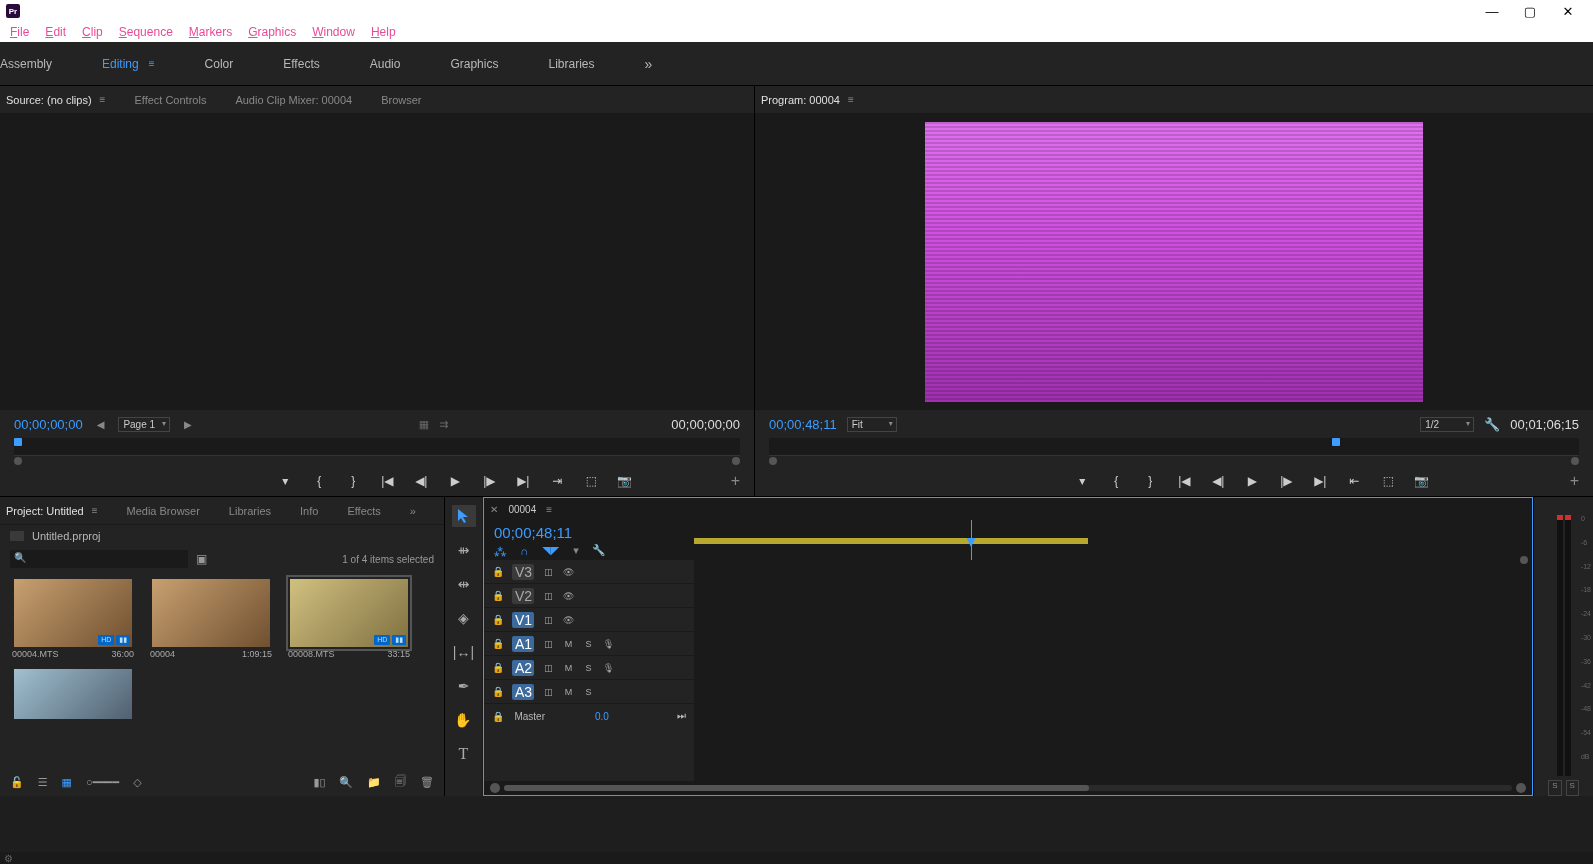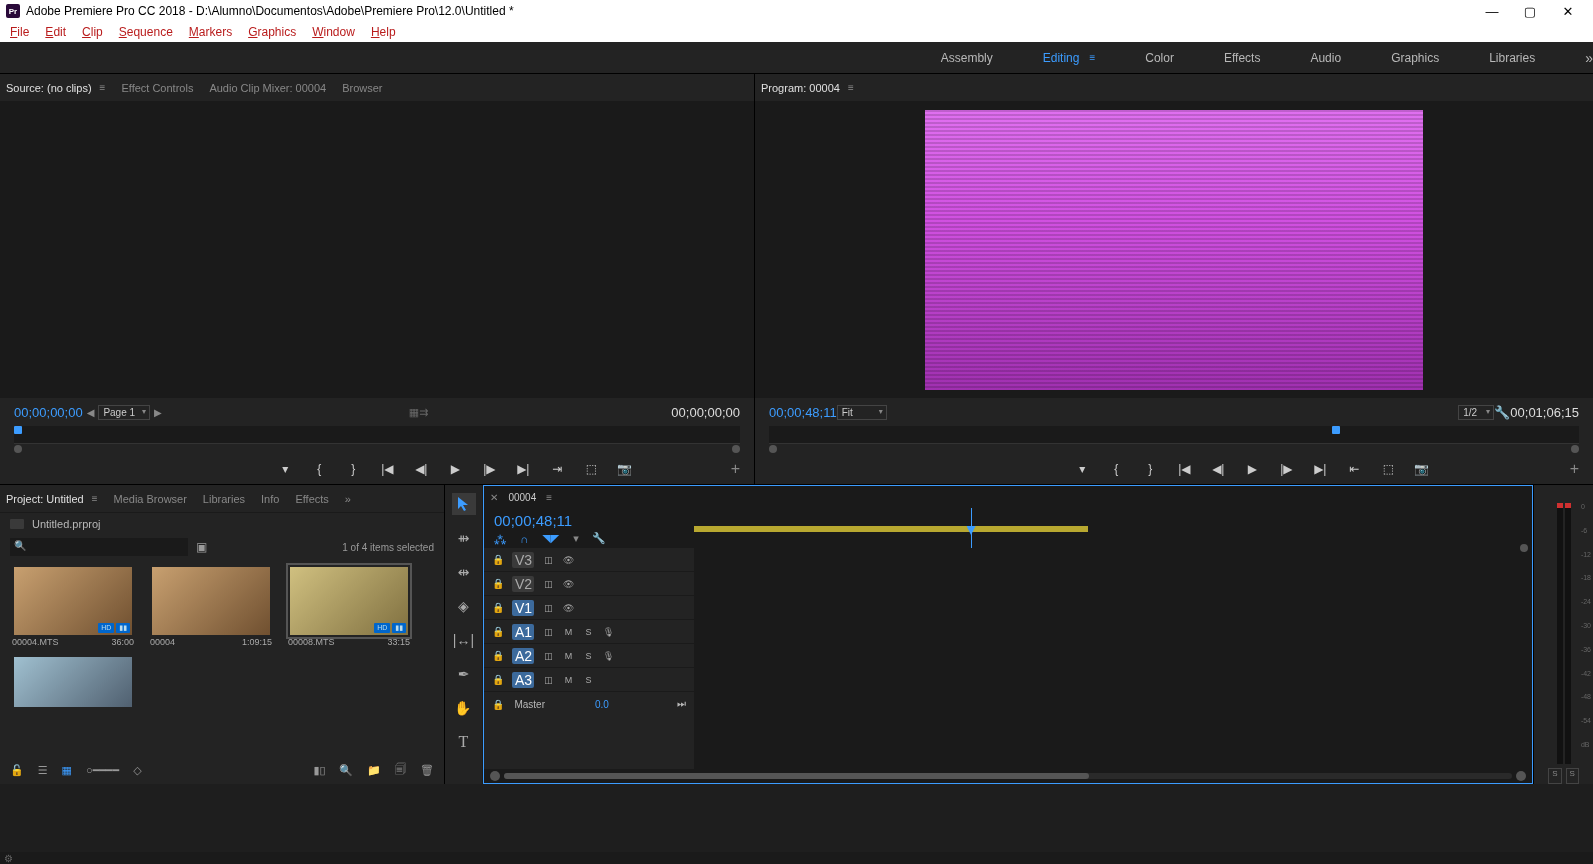--- a/index.html
+++ b/index.html
@@ -5,47 +5,47 @@
 * { margin: 0; padding: 0; box-sizing: border-box; font-family: "Segoe UI", Tahoma, sans-serif; }
 body { background: #1e1e1e; color: #b8b8b8; font-size: 11px; width: 1593px; height: 864px; overflow: hidden; position: relative; }
 
 
 .titlebar { height: 22px; background: #fff; color: #000; display: flex; align-items: center; padding: 0 6px; font-size: 12px; }
 .titlebar .app-icon { width: 14px; height: 14px; background: #2a0a3a; color:#fff; font-size:8px; display:flex; align-items:center; justify-content:center; margin-right: 6px; border-radius: 2px; font-weight: bold;}
 .titlebar .spacer { flex: 1; }
 .titlebar .winbtn { width: 38px; height: 22px; display: flex; align-items: center; justify-content: center; font-size: 13px; }
 
 
-.menubar { height: 20px; background: #fff; color: #b91c1c; display: flex; align-items: center; padding: 0 2px; font-size: 12px; }
+.menubar { height: 20px; background: #fff; color: #ec4899; display: flex; align-items: center; padding: 0 2px; font-size: 12px; }
 .menubar .mitem { padding: 0 8px; height: 100%; display:flex; align-items:center; }
 .menubar .mitem u { text-decoration: underline; }
 
 
-.workspacebar { height: 32px; background: #232323; display: flex; align-items: center; justify-content: flex-end; gap: 50px; border-bottom: 1px solid #000; }
+.workspacebar { height: 44px; background: #232323; display: flex; align-items: center; justify-content: flex-start; gap: 50px; border-bottom: 1px solid #000; }
 .workspacebar .ws { color: #b8b8b8; font-size: 12px; display:flex; align-items:center; gap:10px; }
 .workspacebar .ws.active { color: #3c9cff; }
 .workspacebar .ws .menu-icon { font-size: 10px; }
 .workspacebar .overflow { font-size: 14px; }
 
 
 .main { display: flex; height: 410px; }
 .panel { background: #232323; display: flex; flex-direction: column; }
-.panel-tabs { height: 28px; display: flex; align-items: center; padding: 0 6px; gap: 16px; border-bottom: 1px solid #1a1a1a; }
+.panel-tabs { height: 28px; display: flex; align-items: center; padding: 0 6px; gap: 29px; border-bottom: 1px solid #1a1a1a; }
 .ptab { font-size: 11px; color: #888; display:flex; align-items:center; gap:8px;}
 .ptab.active { color: #e0e0e0; }
 .ptab .menu-icon { font-size:10px; color:#888; }
 
 .source-panel { width: 755px; border-right: 1px solid #000; }
 .program-panel { flex: 1; }
 
 .monitor-body { flex: 1; background: #1a1a1a; display: flex; align-items: center; justify-content: center; position: relative; }
 .program-video { width: 498px; height: 280px; background: linear-gradient(180deg, #e070f0 0%, #d050e0 40%, #a030b0 100%); position: relative; overflow:hidden; }
 .program-video::after { content:""; position:absolute; inset:0; background: repeating-linear-gradient(180deg, rgba(0,0,0,0.15) 0 2px, transparent 2px 4px); }
 
-.monitor-controls { height: 28px; display: flex; align-items: center; padding: 0 14px; background: #232323; }
+.monitor-controls { height: 28px; display: flex; align-items: center; padding: 0 14px; gap: 10px; background: #232323; }
 .timecode-blue { color: #3c9cff; font-size: 13px; font-weight:500; }
 .timecode-white { color: #ddd; font-size: 13px; }
 .mc-spacer { flex: 1; }
 .dropdown { background:#232323; border:1px solid #444; color:#ccc; font-size:10px; padding:1px 14px 1px 4px; position:relative; }
 .dropdown::after { content:"▾"; position:absolute; right:3px; font-size:8px; color:#888;}
 .nav-arrow { color:#888; font-size:10px; padding:0 4px; }
 
 .monitor-ruler { height: 18px; background: #1a1a1a; position:relative; margin: 0 14px; border-bottom:1px solid #333;}
 .monitor-ruler .playhead-mini { position:absolute; top:0; width:8px; height:8px; background:#3c9cff; border-radius:1px;}
 .monitor-scrub { height:10px; background:#232323; position:relative; margin:0 14px;}
@@ -145,21 +145,20 @@
 .statusbar { position:absolute; bottom:0; left:0; right:0; height:12px; background:#1a1a1a;}
 .settings-icon { position:absolute; left:4px; bottom:0; color:#666; font-size:10px;}
 
 svg { display:block;}
 </style>
 </head>
 <body>
 
 <div class="titlebar">
   <div class="app-icon">Pr</div>
-  <span>Adobe Premiere Pro CC 2018 - D:\Alumno\Documentos\Adobe\Premiere Pro\12.0\Untitled *</span>
   <span class="spacer"></span>
   <div class="winbtn">―</div>
   <div class="winbtn">▢</div>
   <div class="winbtn">✕</div>
 </div>
 
 <div class="menubar">
   <div class="mitem">
       <span><u>F</u>ile</span>
     </div>
@@ -252,21 +251,21 @@
           <span class="menu-icon">≡</span>
         </div>
     </div>
     <div class="monitor-body">
       <div class="program-video"></div>
     </div>
     <div class="monitor-controls">
       <span class="timecode-blue">00;00;48;11</span>
       <span class="dropdown" style="width:50px;">Fit</span>
       <span class="mc-spacer"></span>
-      <span class="dropdown" style="width:36px;">1/2</span>
+      <span class="dropdown" style="width:54px;">1/2</span>
       <span style="font-size:13px;">🔧</span>
       <span class="timecode-white">00;01;06;15</span>
     </div>
     <div class="monitor-ruler">
         <div class="playhead-mini" style="left:69.5%;"></div>
       </div>
     <div class="monitor-scrub"></div>
     <div class="transport">
       <div class="left-pad"></div>
       <span class="tbtn">▾</span>

